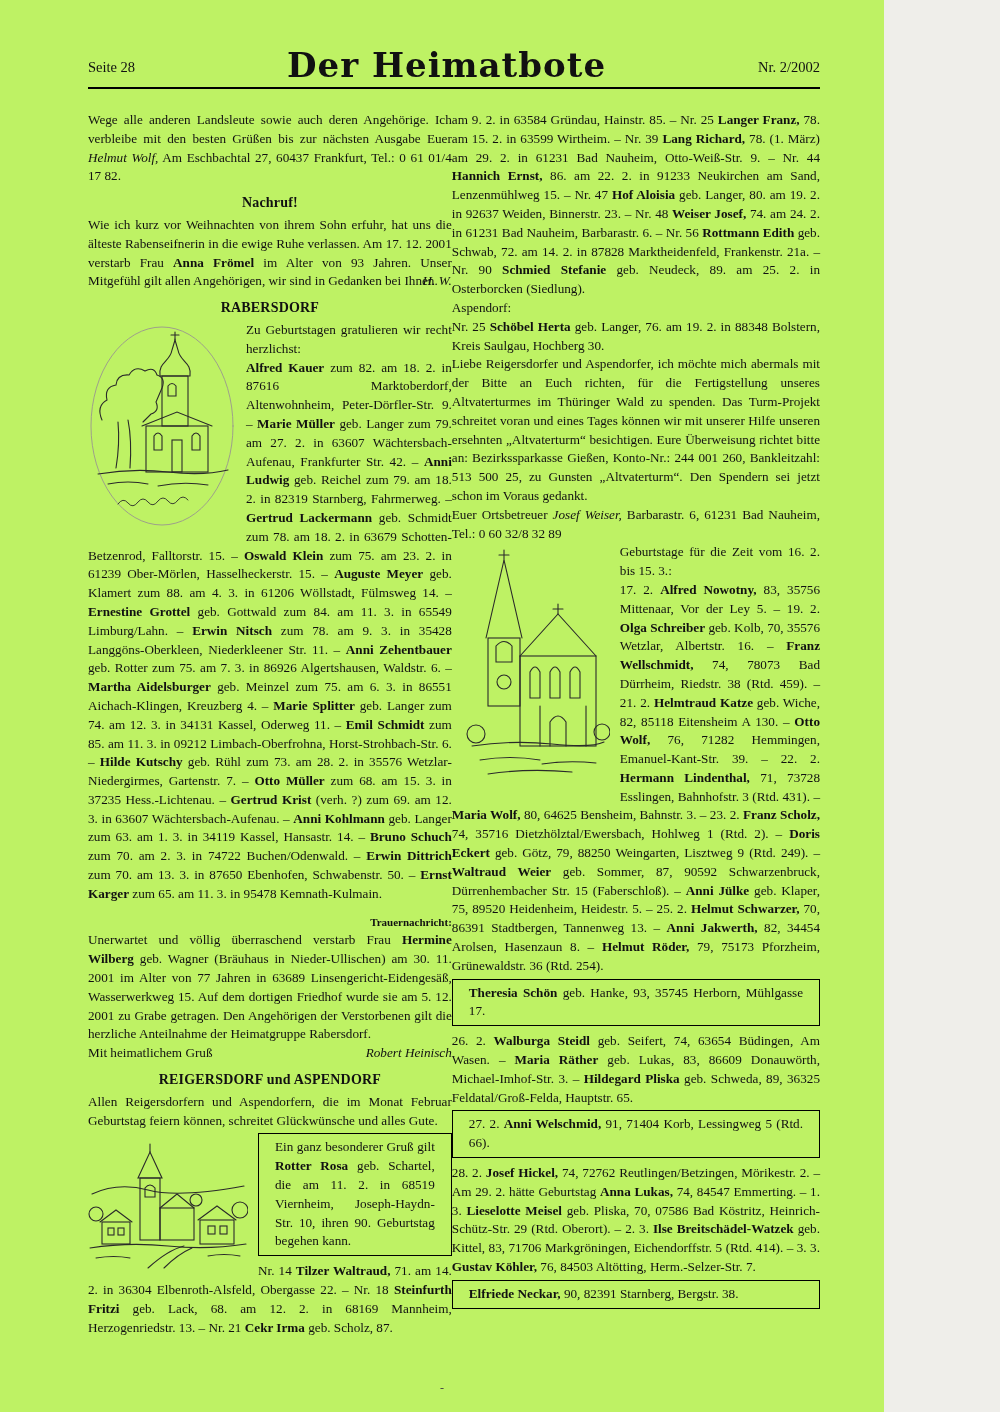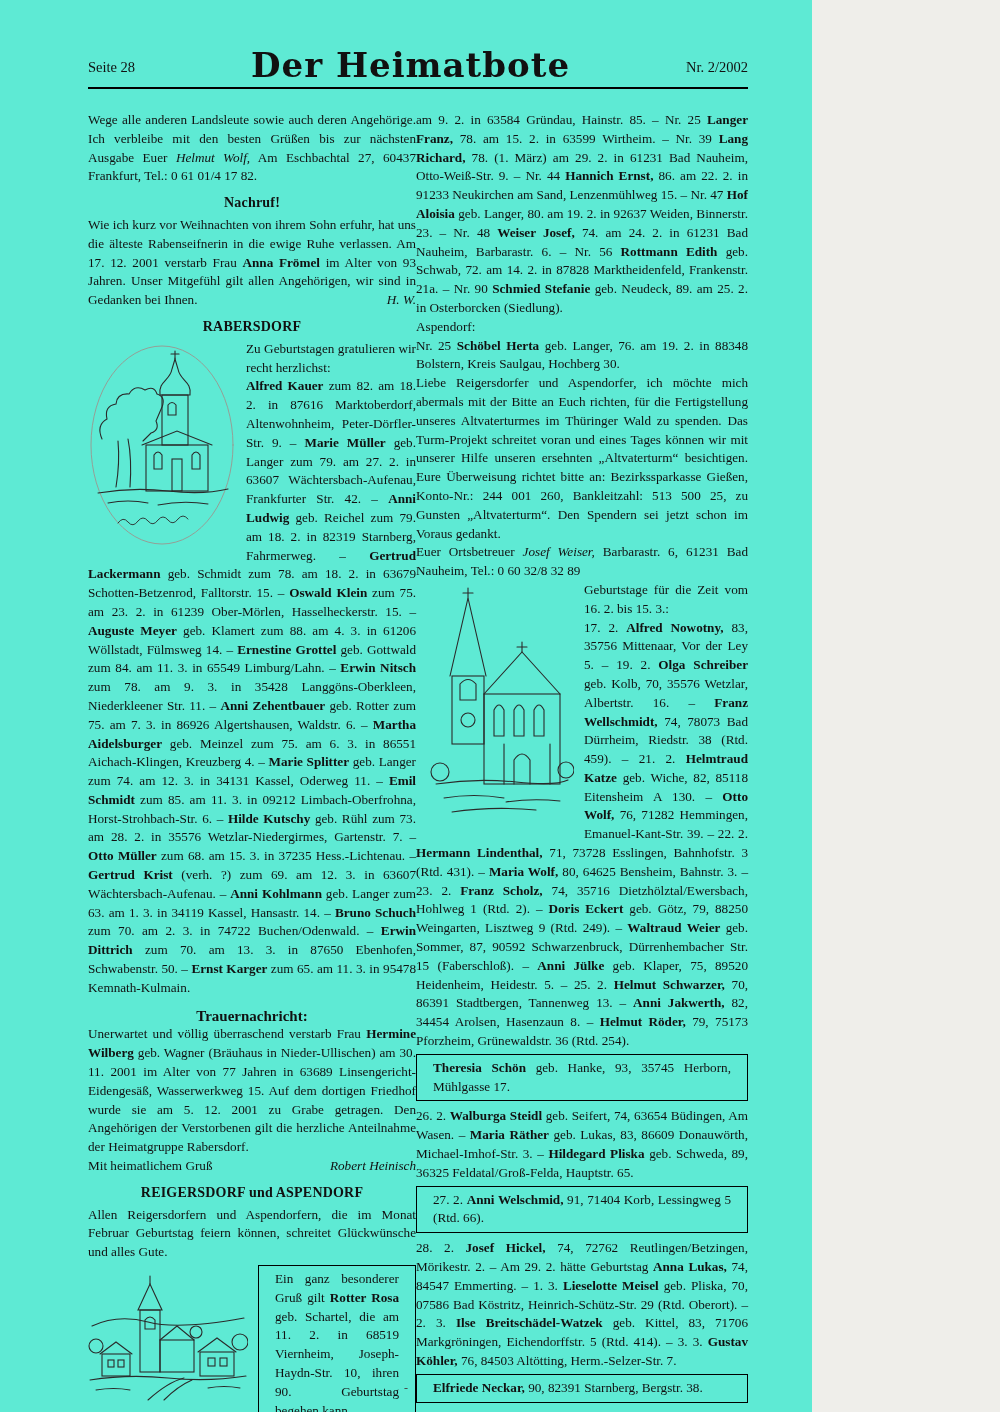--- a/index.html
+++ b/index.html
@@ -1,28 +1,28 @@
 <!DOCTYPE html>
 <html lang="de"><head>
 <meta charset="utf-8">
 <style>
   html,body{margin:0;padding:0}
   body{width:1000px;height:1412px;background:#efeeea;font-family:"Liberation Serif","DejaVu Serif",serif;color:#111}
-  .page{position:relative;width:812px;height:1412px;background:#5eead4;padding:48px 64px 0 88px;box-sizing:border-box;overflow:hidden}
+  .page{position:relative;width:884px;height:1412px;background:#bef264;padding:48px 64px 0 88px;box-sizing:border-box;overflow:hidden}
   .header{display:flex;justify-content:space-between;align-items:flex-end}
   .page-meta{font-size:14.5px;padding-bottom:6px}
   .masthead{font-family:"DejaVu Serif",serif;font-weight:bold;font-size:34px;letter-spacing:1px;line-height:1}
   .rule{border-bottom:2px solid #000;margin-top:5px}
   .columns{display:flex;margin-top:22px}
   .col{font-size:13.2px;line-height:18.8px;text-align:justify;hyphens:auto}
   .col.left{width:412px}
   .col.right{width:417px}
   p.para{margin:0}
   .section{font-size:14px;font-weight:bold;text-align:center;margin:8px 0 3px;letter-spacing:.2px}
-  .subhead{font-size:15px;font-weight:bold;margin:9px 0 0;text-align:center}
+  .subhead{font-size:11px;font-weight:bold;margin:9px 0 0;text-align:right}
   .sig-line{text-align:right;margin-top:-18.8px;font-style:italic}
   .float-left{float:left;margin:3px 10px 2px 0}
   .gbox{border:1.4px solid #000;padding:4px 16px;margin:3px 0 6px;overflow:hidden}
   .nojust{text-align:left}
   .wrap::after{content:"";display:block;clear:both}
   svg.sketch{stroke:#2a2a2a}
   .footmark{position:absolute;left:0;right:0;bottom:16px;text-align:center;font-size:12px;color:#444}
   b{font-weight:bold}
   i{font-style:italic}
 </style>

